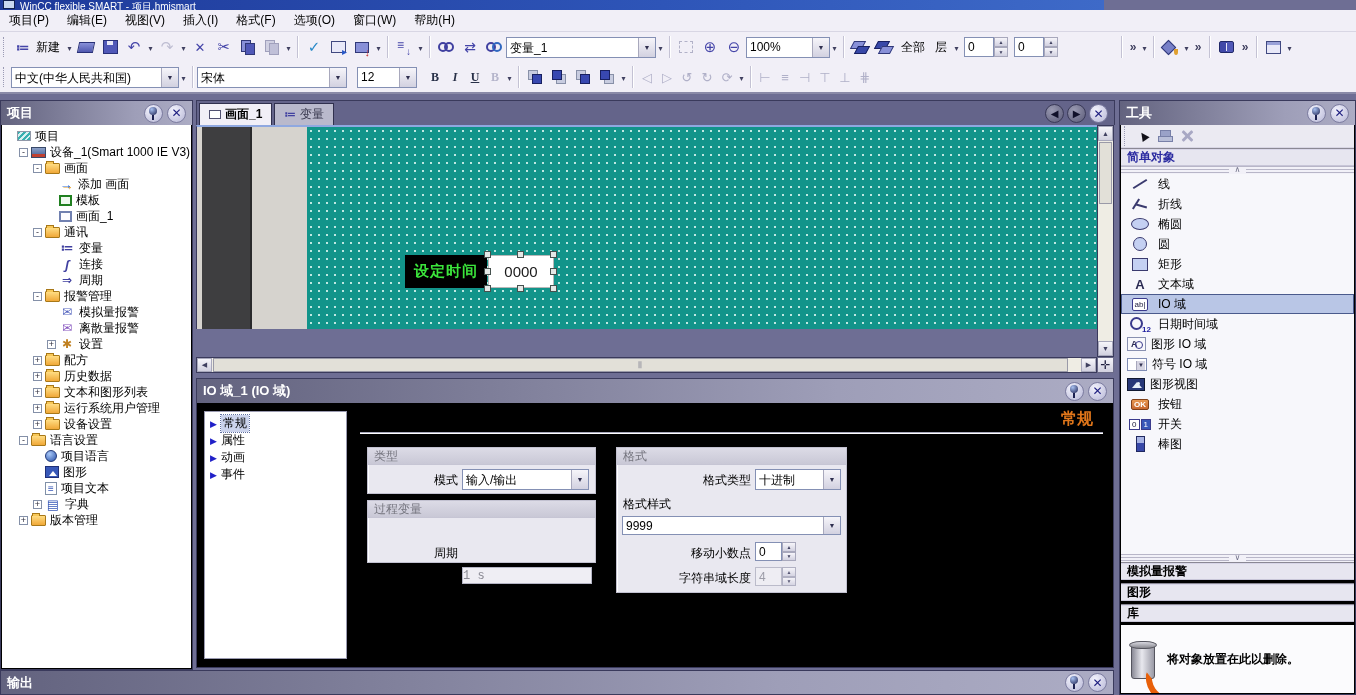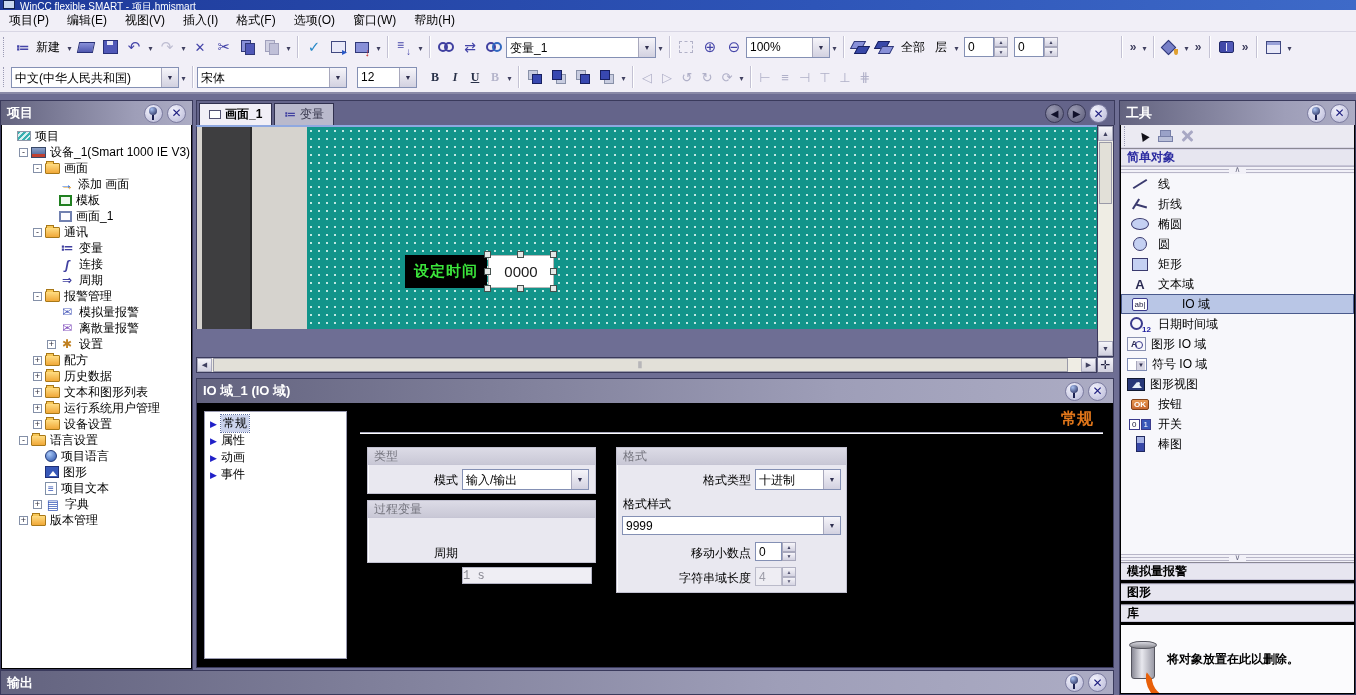--- a/index.html
+++ b/index.html
@@ -1,21 +1,21 @@
 <!DOCTYPE html>
 <html><head>
 <meta charset="utf-8">
 <style>
   html,body{margin:0;padding:0;background:#444;}
   .app{position:relative;width:1356px;height:695px;background:#6E6E94;overflow:hidden;
        font-family:"Liberation Sans","DejaVu Sans",sans-serif;font-size:12px;color:#000;}
   .app *{box-sizing:border-box;}
 
   
-  .titlebar{position:absolute;left:0;top:0;width:1356px;height:10px;
+  .titlebar{position:absolute;left:0;top:0;width:1104px;height:10px;
             background:linear-gradient(90deg,#1E3A9A,#2E55B8 60%,#3E6AC8);overflow:hidden;
             color:#fff;font-size:10px;display:flex;align-items:flex-start;padding-left:20px;}
   .titlebar .ticon{position:absolute;left:3px;top:0;width:12px;height:9px;background:#C8D8F0;border:1px solid #102050;}
   .menubar{position:absolute;left:0;top:10px;width:1356px;height:22px;background:#F1EFF7;
            display:flex;align-items:center;border-bottom:1px solid #D8D6E4;}
   .menu-item{padding:2px 9px;cursor:default;}
   .toolbar{position:absolute;left:0;width:1356px;background:#F1EFF7;display:flex;align-items:center;}
   .tb1{top:32px;height:30px;}
   .tb2{top:62px;height:32px;border-bottom:2px solid #8A8AA8;}
   .grip{width:4px;height:20px;border-left:1px dotted #9A9AB4;margin:0 4px 0 3px;}
@@ -185,21 +185,21 @@
   .multitool-icon{width:22px;height:20px;position:relative;}
   .multitool-icon::before,.multitool-icon::after{content:"";position:absolute;left:10px;top:3px;width:3px;height:14px;background:#A8A8C4;border-radius:1px;}
   .multitool-icon::before{transform:rotate(45deg);}
   .multitool-icon::after{transform:rotate(-45deg);}
   .sechead{position:absolute;left:1px;right:1px;height:18px;background:#E7E6F0;display:flex;align-items:center;padding:0 6px;font-weight:bold;border-top:2px groove #D8D6E8;border-bottom:1px solid #C8C6D8;}
   .sechead.blue{color:#2A2AA0;}
   .divider{position:absolute;left:1px;right:1px;height:8px;background:repeating-linear-gradient(180deg,#B8B6C8 0 1px,#F2F1F8 1px 3px);display:flex;align-items:center;justify-content:center;}
   .divider span{background:#F2F1F8;padding:0 6px;color:#707088;font-size:8px;line-height:6px;}
   .toolslist{position:absolute;left:1px;right:1px;background:#F7F7FB;}
   .tool-row{height:20px;display:flex;align-items:center;padding-left:5px;border:1px solid transparent;font-size:12px;white-space:nowrap;}
-  .tool-row.sel{background:#B9C6E6;border-color:#4A5A8C;gap:24px;}
+  .tool-row.sel{background:#B9C6E6;border-color:#4A5A8C;}
   .tlicon{width:26px;height:16px;display:inline-flex;align-items:center;justify-content:center;margin-right:5px;flex:none;position:relative;}
   .line-icon::before{content:"";width:16px;height:2px;background:#3A3A6E;transform:rotate(-32deg);}
   .polyline-icon::before{content:"";width:12px;height:2px;background:#3A3A6E;transform:rotate(-58deg);position:absolute;left:3px;top:7px;}
   .polyline-icon::after{content:"";width:11px;height:2px;background:#3A3A6E;transform:rotate(15deg);position:absolute;left:9px;top:9px;}
   .ellipse-icon::before{content:"";width:16px;height:10px;border:1px solid #3A3A6E;border-radius:50%;background:#C4D0F2;}
   .circle-icon::before{content:"";width:12px;height:12px;border:1px solid #3A3A6E;border-radius:50%;background:#C4D0F2;}
   .rectangle-icon::before{content:"";width:14px;height:11px;border:1px solid #3A3A6E;background:#C4D0F2;}
   .text-field-icon::before{content:"A";font-size:13px;font-weight:bold;color:#2A2A52;}
   .io-field-icon::before{content:"ab|";font-size:8px;color:#202040;border:1px solid #3A3A8C;background:#fff;padding:1px 2px;border-radius:2px;}
   .datetime-field-icon::before{content:"";width:9px;height:9px;border:2px solid #3A3A8C;border-radius:50%;position:absolute;left:3px;top:1px;}

